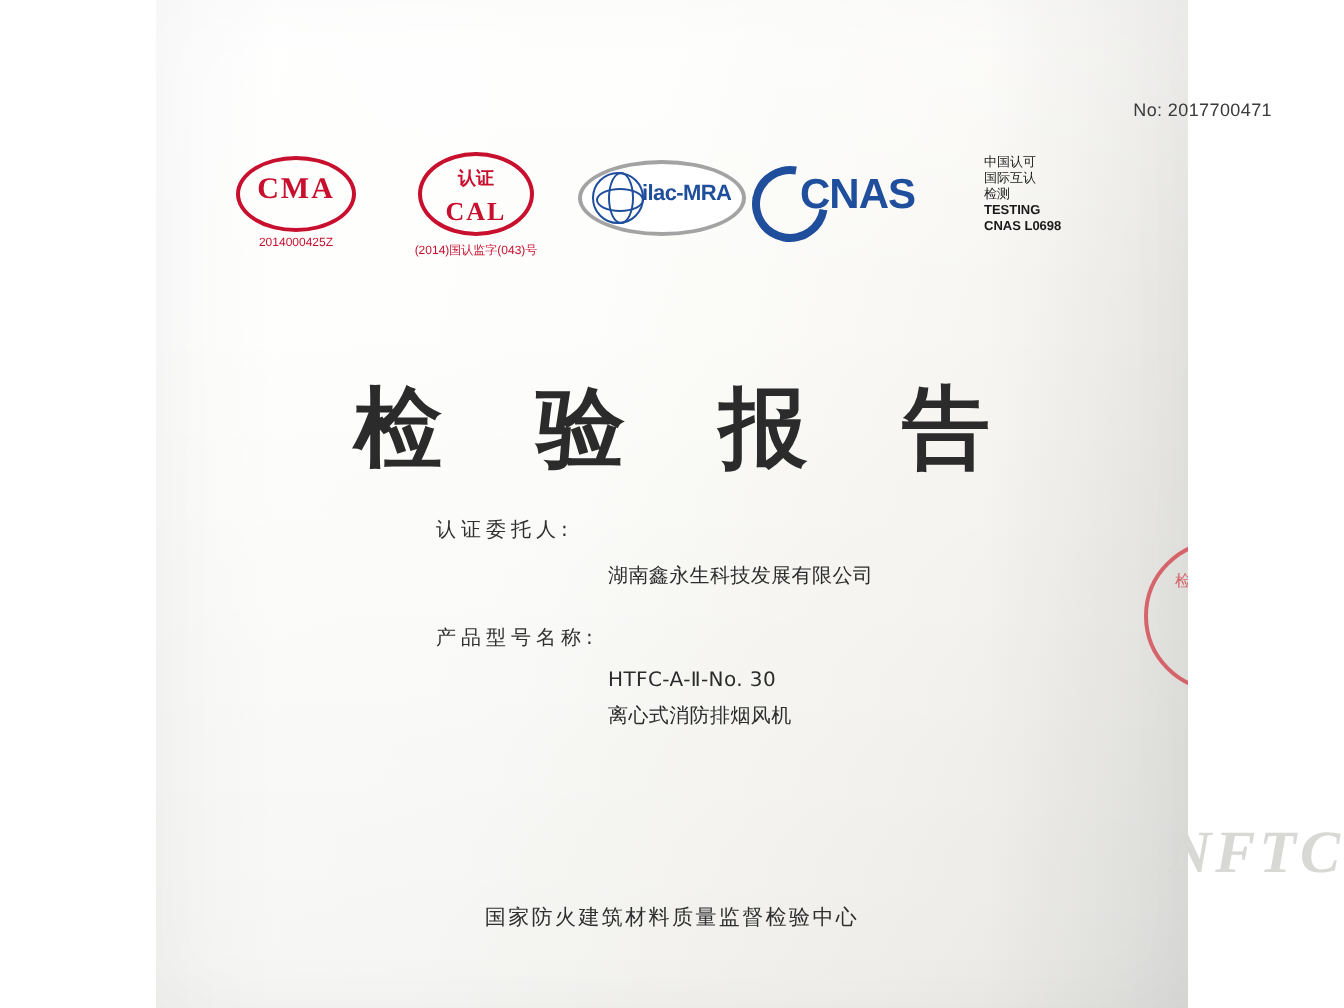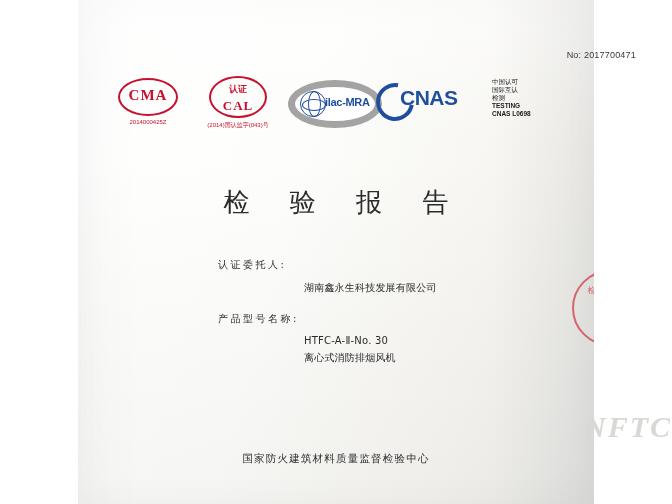--- a/index.html
+++ b/index.html
@@ -130,21 +130,21 @@
     line-height: 11px;
     letter-spacing: 1px;
   }
 
   
   .logo-ilac { left: 288px; top: 2px; width: 86px; }
   .ilac-oval {
     position: relative;
     width: 80px; height: 34px;
     margin: 0 auto;
-    border: 7px solid #a3a3a3;
+    border: 2px solid #a3a3a3;
     border-radius: 50%;
     background: #ffffff;
     overflow: hidden;
   }
   .ilac-oval .globe {
     position: absolute;
     left: 5px; top: 4px;
     width: 24px; height: 24px;
     border: 1.5px solid #1f4e9c;
     border-radius: 50%;
@@ -215,22 +215,22 @@
   }
   .cnas-lines .b { font-weight: bold; }
 
   
   .title {
     position: absolute;
     left: 0; right: 0;
     top: 185px;
     text-align: center;
     font-family: "DejaVu Serif", serif;
-    font-size: 26px;
-    font-weight: normal;
+    font-size: 44px;
+    font-weight: bold;
     letter-spacing: 16px;
     text-indent: 16px;
     color: #2b2b2b;
   }
 
   
   .fields {
     position: absolute;
     left: 218px;
     top: 258px;

